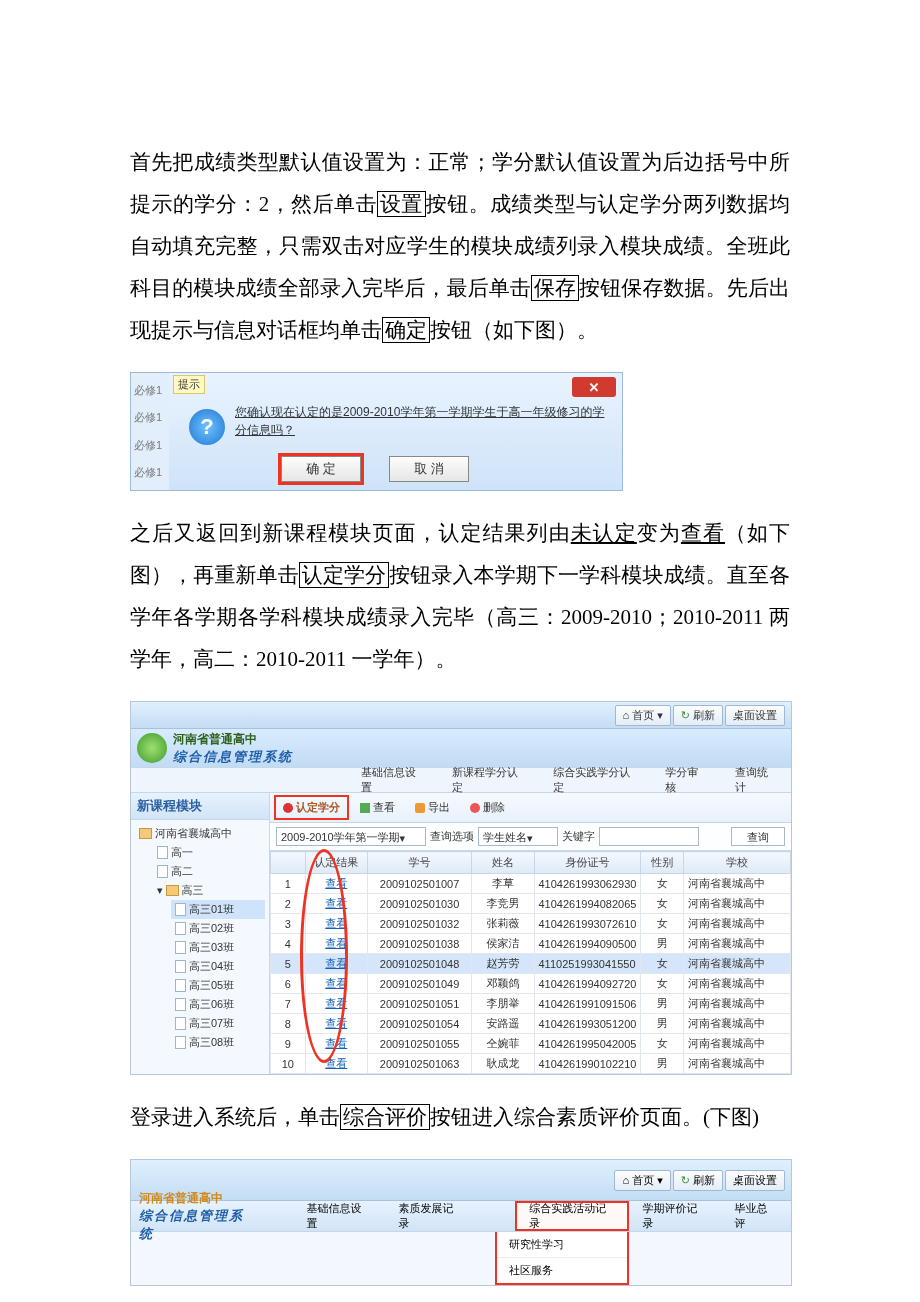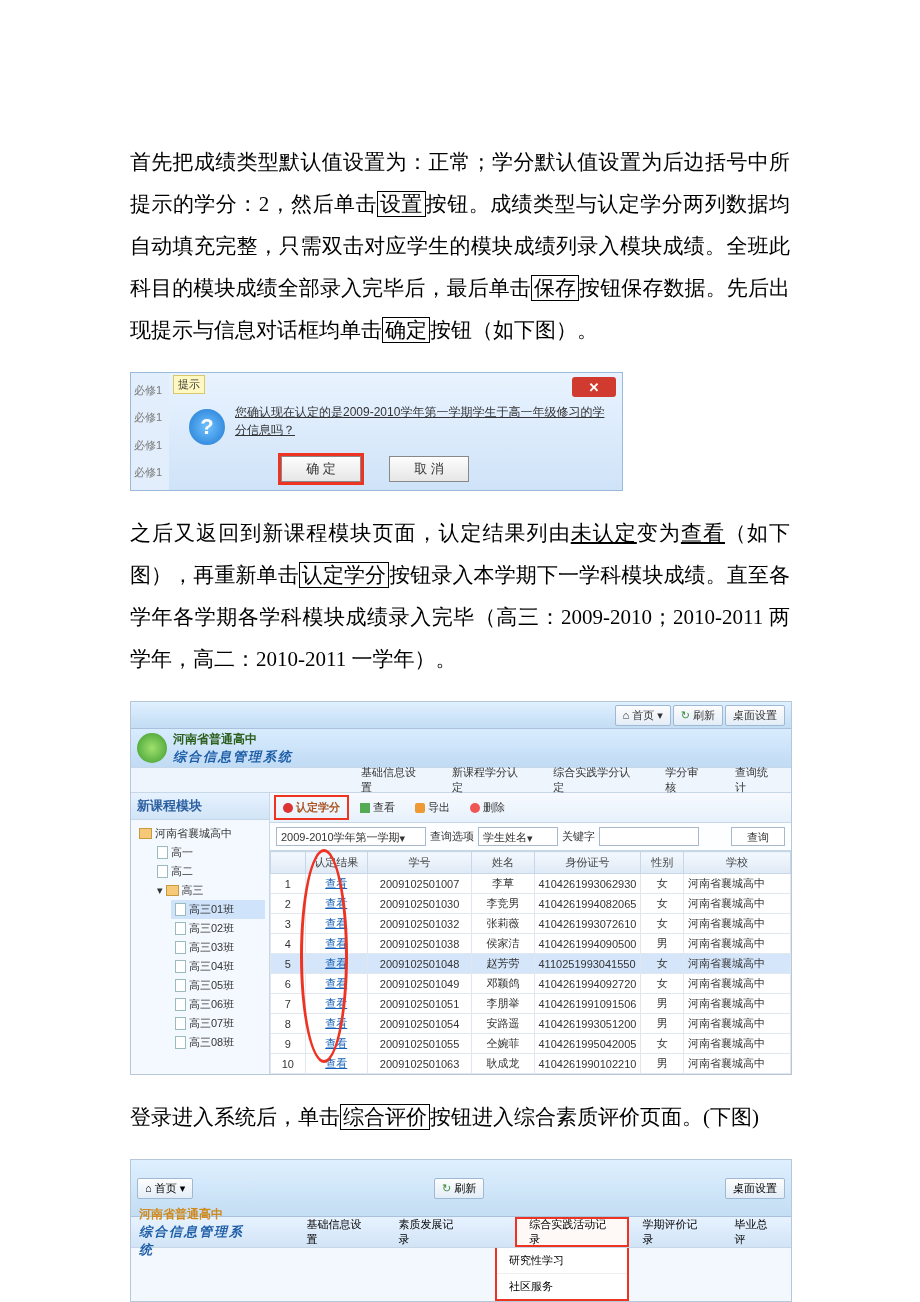--- a/index.html
+++ b/index.html
@@ -170,23 +170,23 @@
 
   
   .shot3 {
     width:660px;
     font-family: "Microsoft YaHei","SimSun",sans-serif;
     font-size: 11px;
     border:1px solid #b7c7da;
     background:#f3f8fe;
   }
   .shot3 .bar1{
-    display:flex; justify-content:space-between; align-items:center;
+    display:flex; justify-content:flex-end; align-items:center;
     background:linear-gradient(#dff0ff,#c3ddf3);
-    height:24px; padding:16px 6px; gap:2px; border-bottom:1px solid #a9c1dc;
+    height:24px; padding:8px 6px; gap:2px; border-bottom:1px solid #a9c1dc;
   }
   .shot3 .tbtn { background:linear-gradient(#fdfdfd,#e3edf7); border:1px solid #9fb8d4; padding:2px 7px; border-radius:2px; }
   .shot3 .row2{
     display:flex; align-items:center; height:30px;
     background:linear-gradient(#e7f2ff,#d1e4f6);
     border-bottom:1px solid #c7d7e8;
   }
   .shot3 .brand{ padding-left:8px; }
   .shot3 .brand .a{ color:#d08a1c; font-weight:bold; font-size:12px;}
   .shot3 .brand .b{ color:#1f5fa8; font-weight:bold; font-size:13px; letter-spacing:2px; font-style:italic;}

